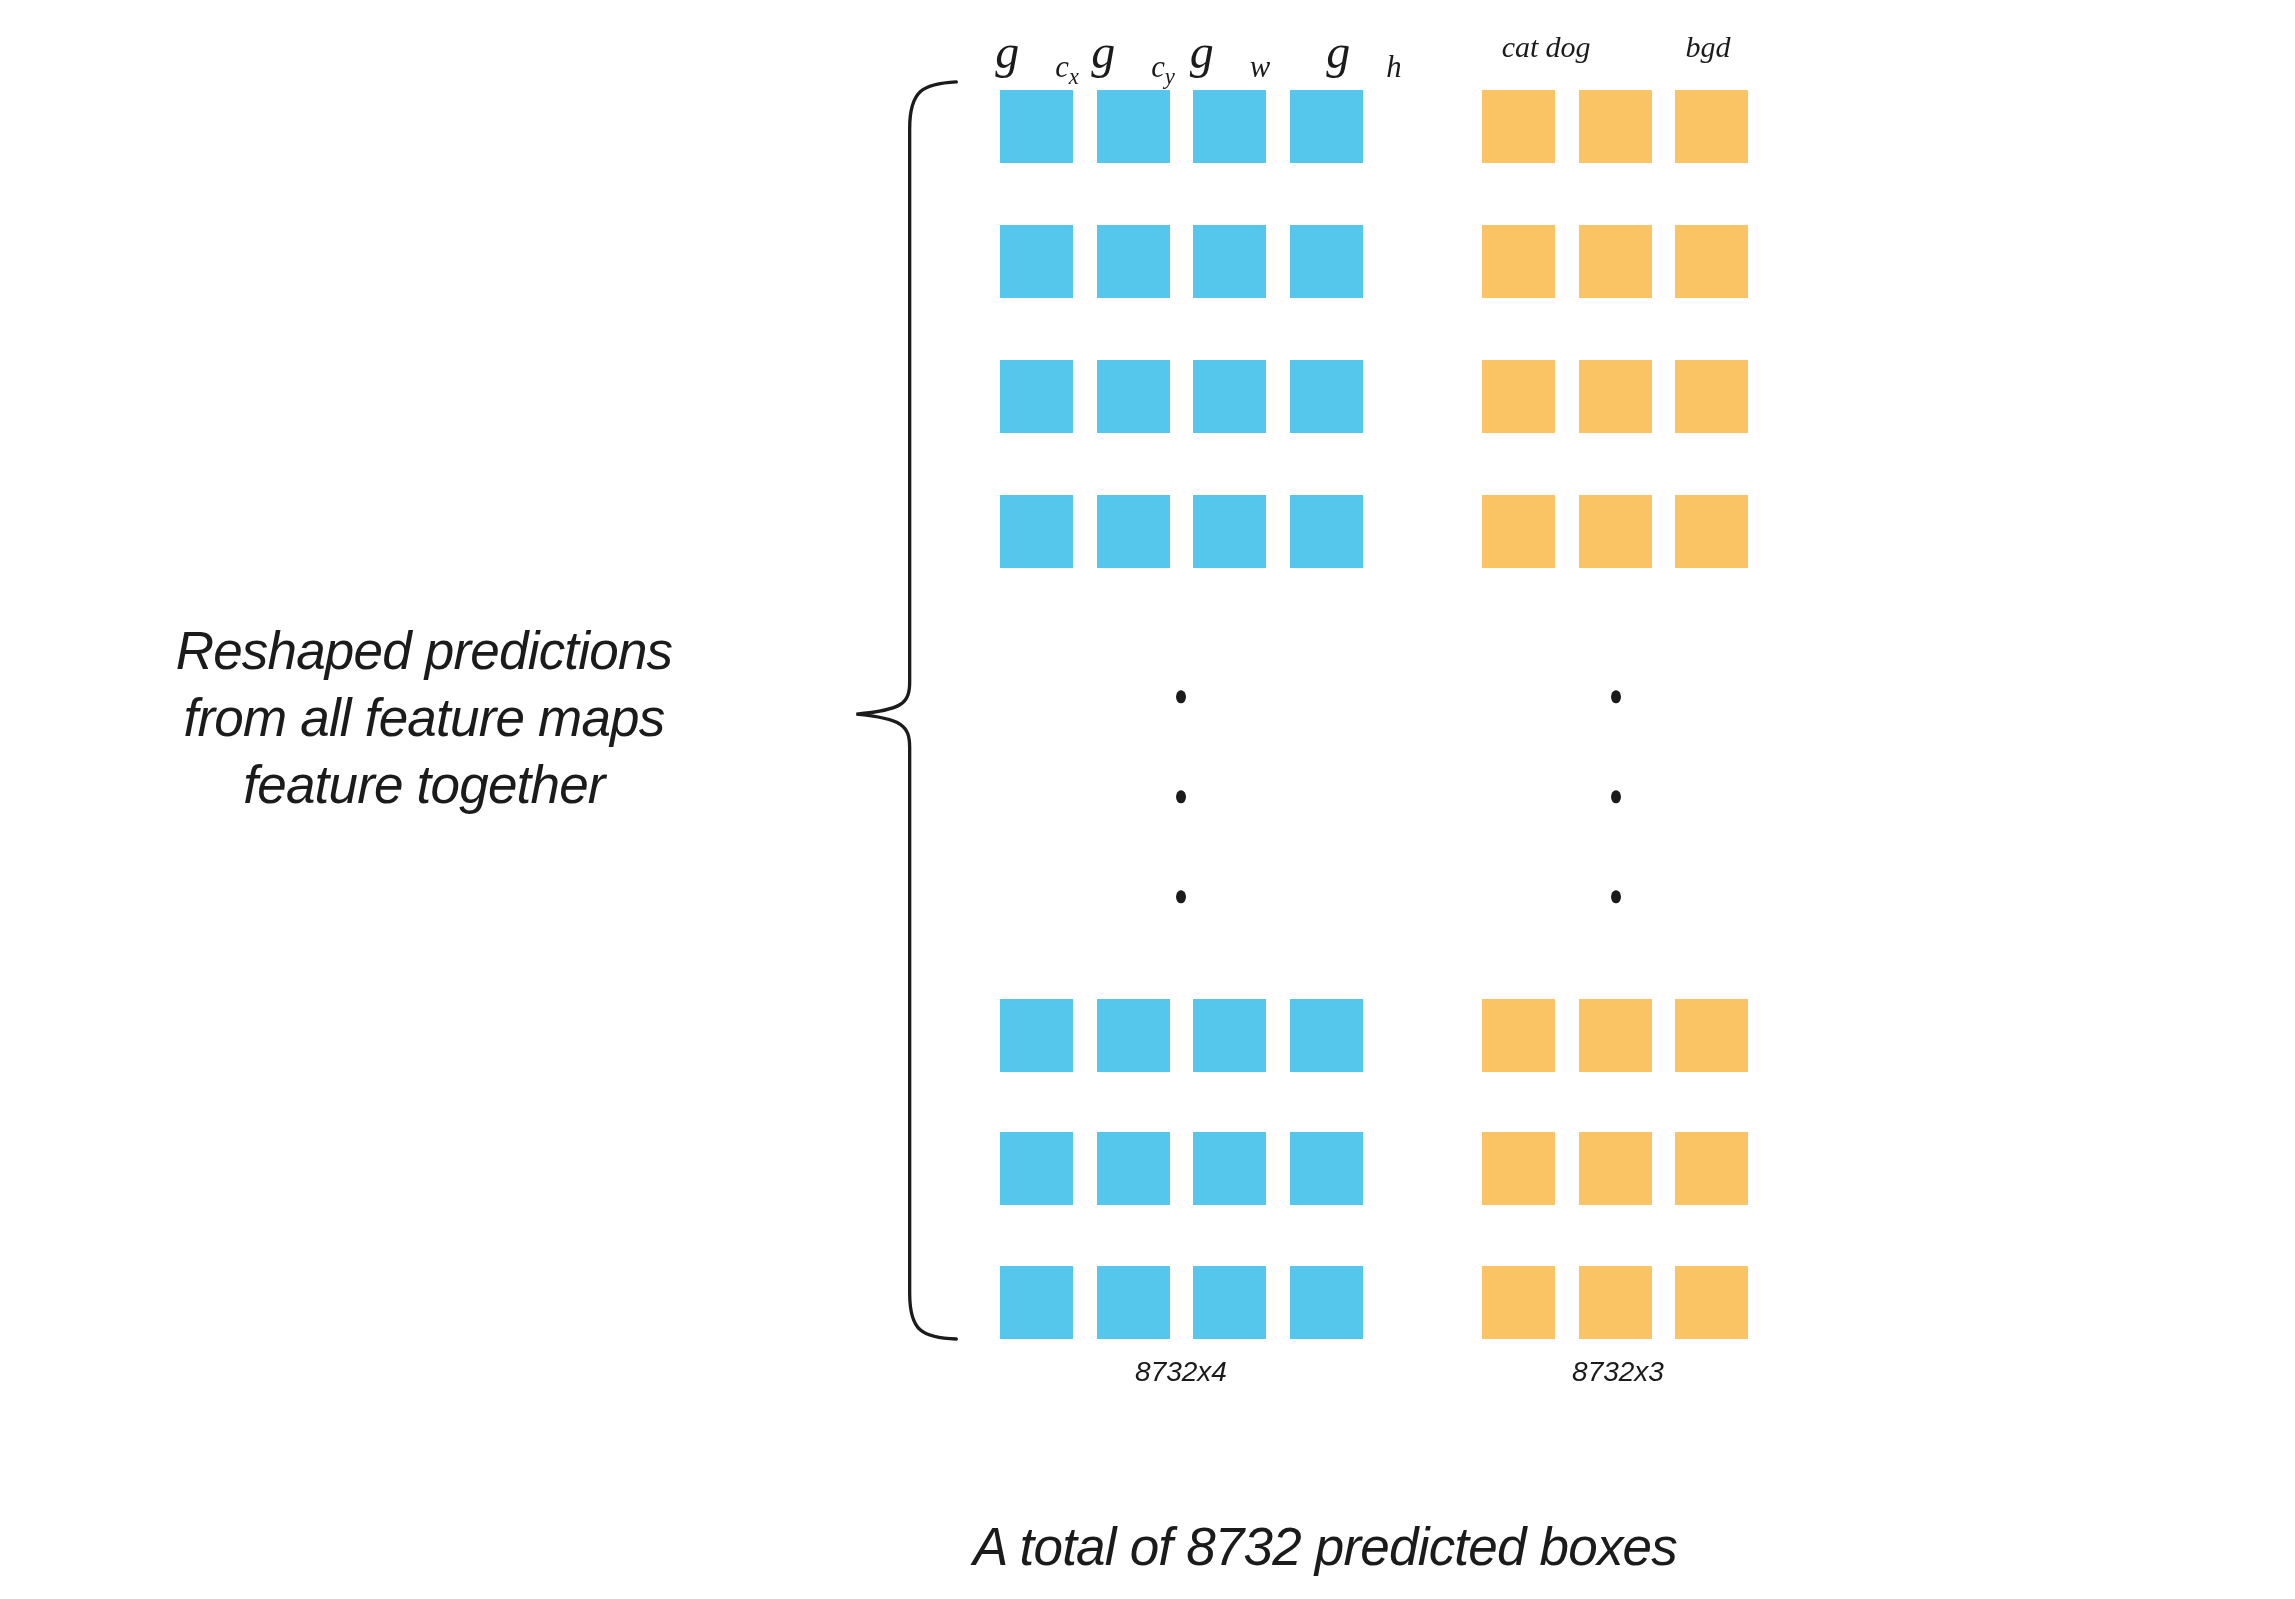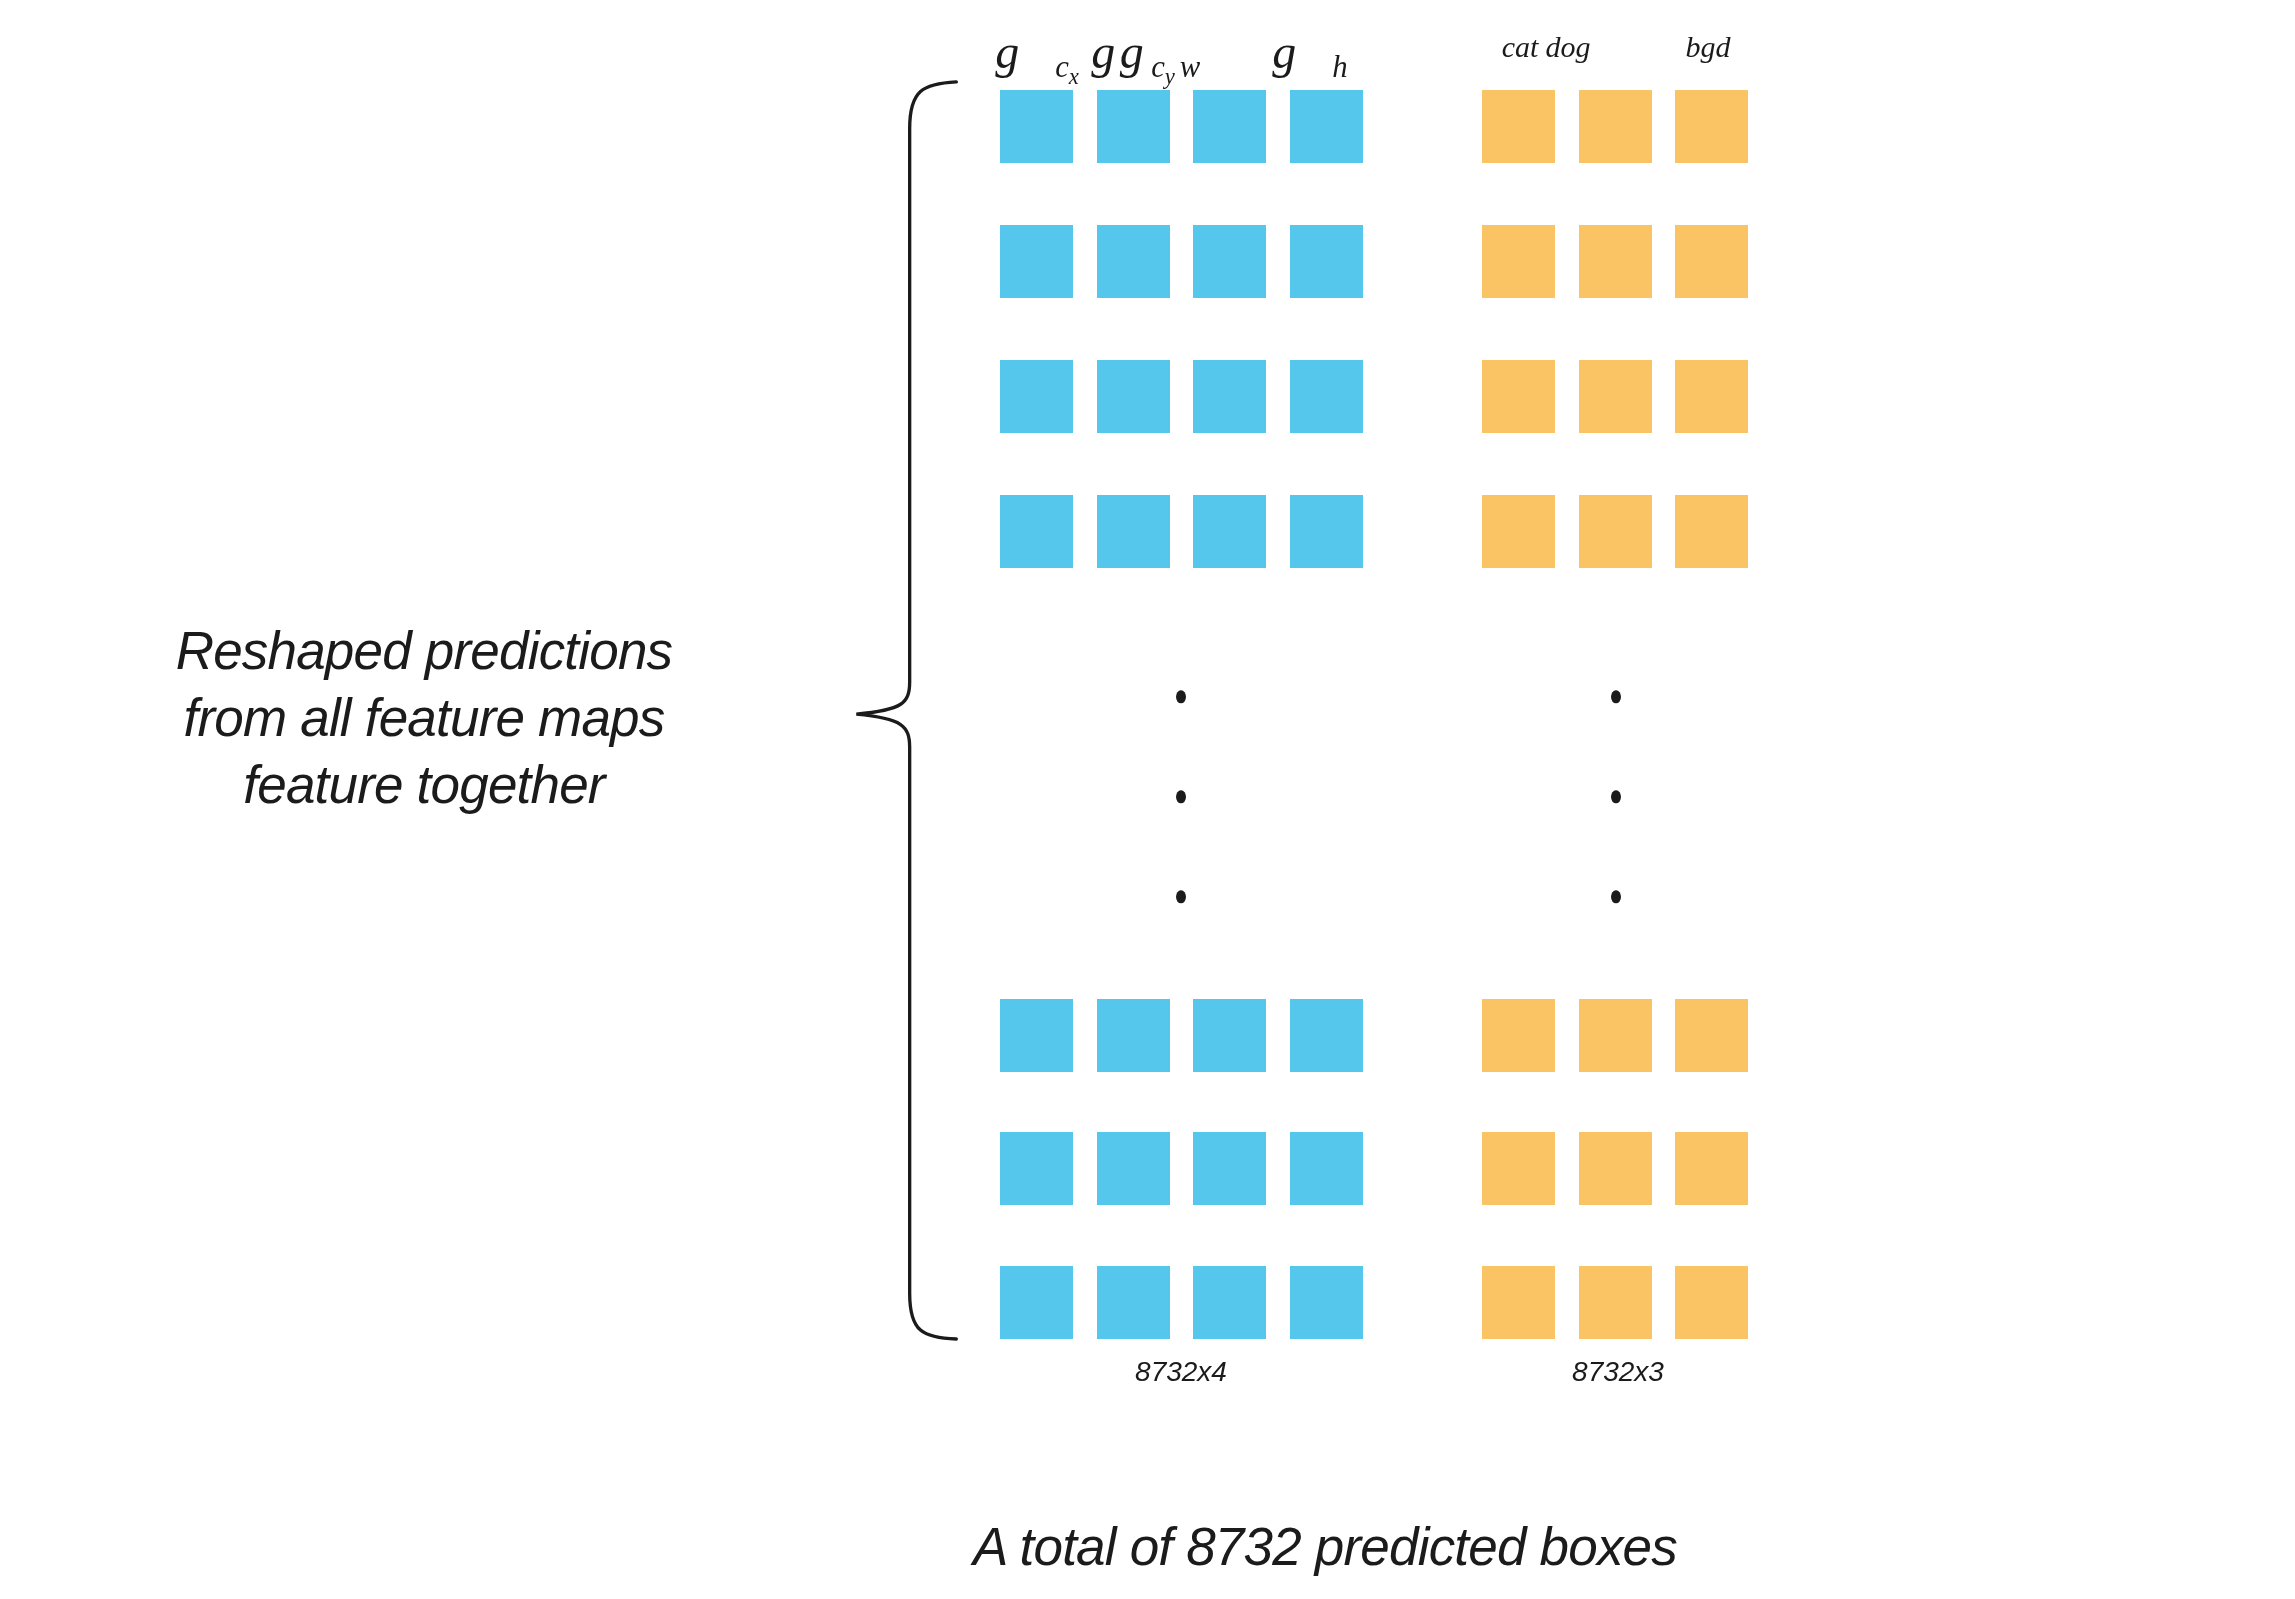--- a/index.html
+++ b/index.html
@@ -102,22 +102,22 @@
   </svg>
 
   <div class="left-text">
     <div>Reshaped predictions</div>
     <div>from all feature maps</div>
     <div>feature together</div>
   </div>
 
   <div class="math-label" style="left:1037px"><span>g</span><span class="msub"><span>c</span><span class="msub2">x</span></span></div>
   <div class="math-label" style="left:1133px"><span>g</span><span class="msub"><span>c</span><span class="msub2">y</span></span></div>
-  <div class="math-label" style="left:1160px"><span>g</span><span class="msub"><span>w</span><span class="msub2"></span></span></div>
-  <div class="math-label" style="left:1310px"><span>g</span><span class="msub"><span>h</span><span class="msub2"></span></span></div>
+  <div class="math-label" style="left:1230px"><span>g</span><span class="msub"><span>w</span><span class="msub2"></span></span></div>
+  <div class="math-label" style="left:1364px"><span>g</span><span class="msub"><span>h</span><span class="msub2"></span></span></div>
 
   <div class="cls-label" style="left:1520px">cat</div>
   <div class="cls-label" style="left:1568px">dog</div>
   <div class="cls-label" style="left:1708px">bgd</div>
 
   <div id="grid-layer">
       <div class="square loc" style="left: 1000px; top: 90px;"></div>
       <div class="square loc" style="left: 1097px; top: 90px;"></div>
       <div class="square loc" style="left: 1193px; top: 90px;"></div>
       <div class="square loc" style="left: 1290px; top: 90px;"></div>

